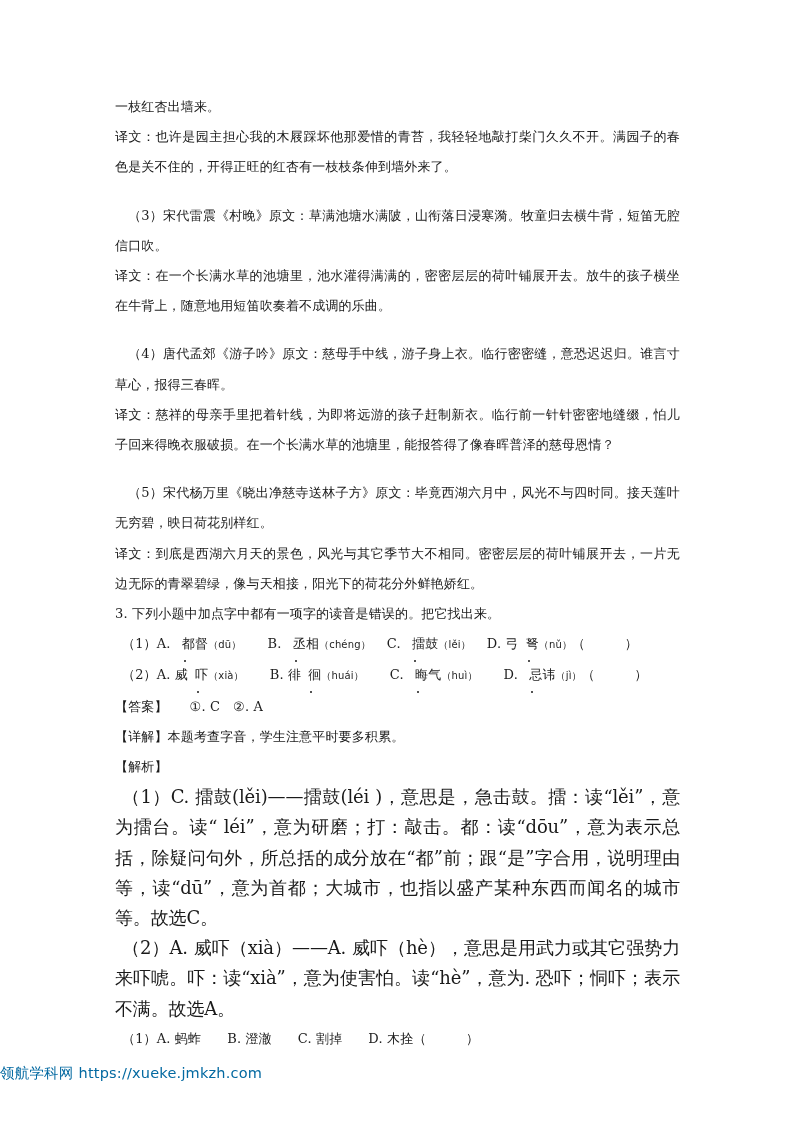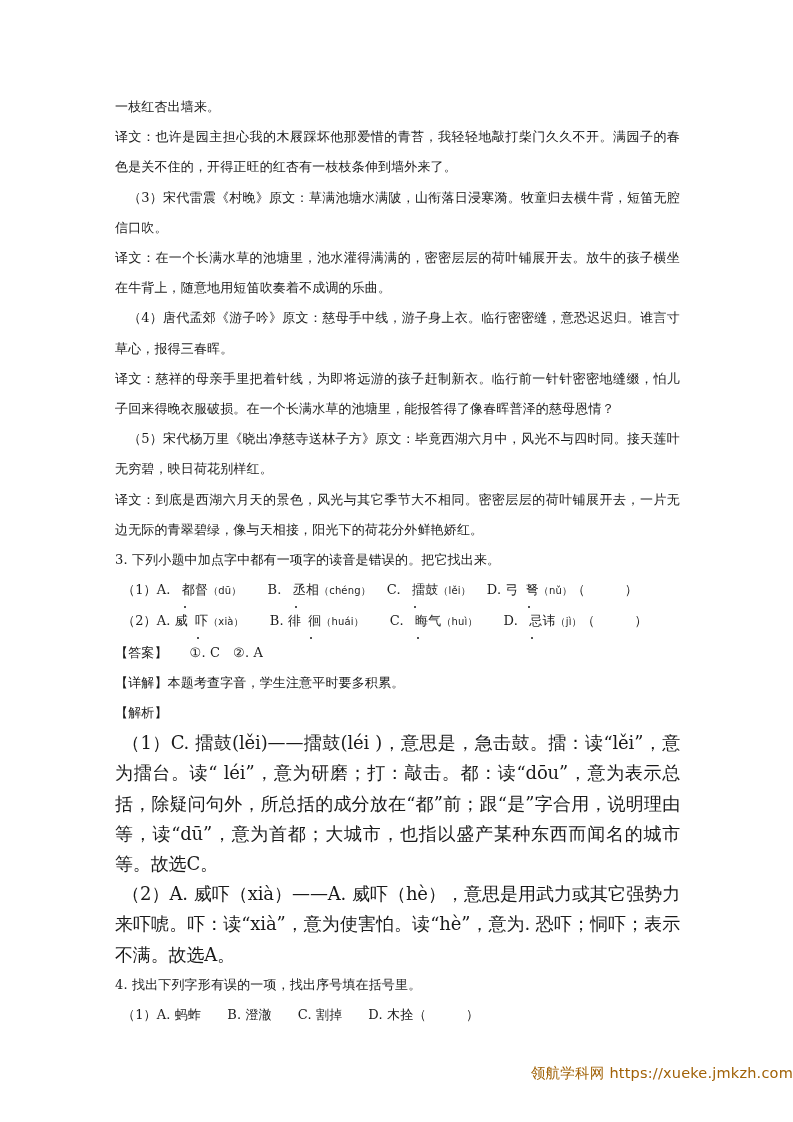--- a/index.html
+++ b/index.html
@@ -30,21 +30,21 @@
     font-size: 13.0px;
     line-height: 30.2px;
     text-align: justify;
     text-justify: inter-ideograph;
     margin: 0;
     letter-spacing: 0.15px;
     color: #1a1a1a;
   }
 
   
-  .indent { text-indent: 13px; }
+  .indent { text-indent: 13px; margin-top: 18px; }
   .indent-half { text-indent: 7px; }
 
   
   .dense {
     letter-spacing: -0.15px;
     font-size: 18px;
   }
 
   
   .qline { }
@@ -91,22 +91,22 @@
   .latin {
     font-family: "DejaVu Serif", "Liberation Serif", serif;
   }
 
   
   #footer {
     position: absolute;
     left: 0;
     top: 1064px;
     width: 793px;
-    text-align: right;
-    color: #a16207;
+    text-align: left;
+    color: #0369a1;
     font-size: 14.5px;
     font-family: "DejaVu Sans", "Liberation Sans", sans-serif;
     letter-spacing: 0.2px;
     white-space: nowrap;
   }
   #footer .site {
     font-family: "DejaVu Sans", "Liberation Sans", sans-serif;
   }
   #footer .url {
     font-family: "DejaVu Sans", "Liberation Sans", sans-serif;
@@ -143,21 +143,20 @@
   <p class="body-text answer-line"><span>【答案】</span><span class="sp"></span><span class="latin">①. C</span><span class="sp-s"></span><span class="latin">②. A</span></p>
 
   <p class="body-text"><span>【详解】</span><span>本题考查字音，学生注意平时要多积累。</span></p>
 
   <p class="body-text">【解析】</p>
 
   <p class="body-text dense indent-half">（1）C. 擂鼓(lěi)——擂鼓(léi )，意思是，急击鼓。擂：读“lěi”，意为擂台。读“ léi”，意为研磨；打：敲击。都：读“dōu”，意为表示总括，除疑问句外，所总括的成分放在“都”前；跟“是”字合用，说明理由等，读“dū”，意为首都；大城市，也指以盛产某种东西而闻名的城市等。故选C。</p>
 
   <p class="body-text dense indent-half">（2）A. 威吓（xià）——A. 威吓（hè），意思是用武力或其它强势力来吓唬。吓：读“xià”，意为使害怕。读“hè”，意为. 恐吓；恫吓；表示不满。故选A。</p>
 
-  <p class="body-text qline"><span class="num-label latin">4.</span>&nbsp;<span>找出下列字形有误的一项，找出序号填在括号里。</span></p>
 
   <p class="opt-row indent-half"><span>（1）</span><span class="latin">A.</span>&nbsp;<span>蚂蚱</span><span class="gap-md"></span><span class="latin">B.</span>&nbsp;<span>澄澈</span><span class="gap-md"></span><span class="latin">C.</span>&nbsp;<span>割掉</span><span class="gap-md"></span><span class="latin">D.</span>&nbsp;<span>木拴</span><span>（　　　）</span></p>
 
 </div>
 
 <div id="footer">
   <span class="site">领航学科网</span><span class="url">https://xueke.jmkzh.com</span>
 </div>
 
 </body></html>

